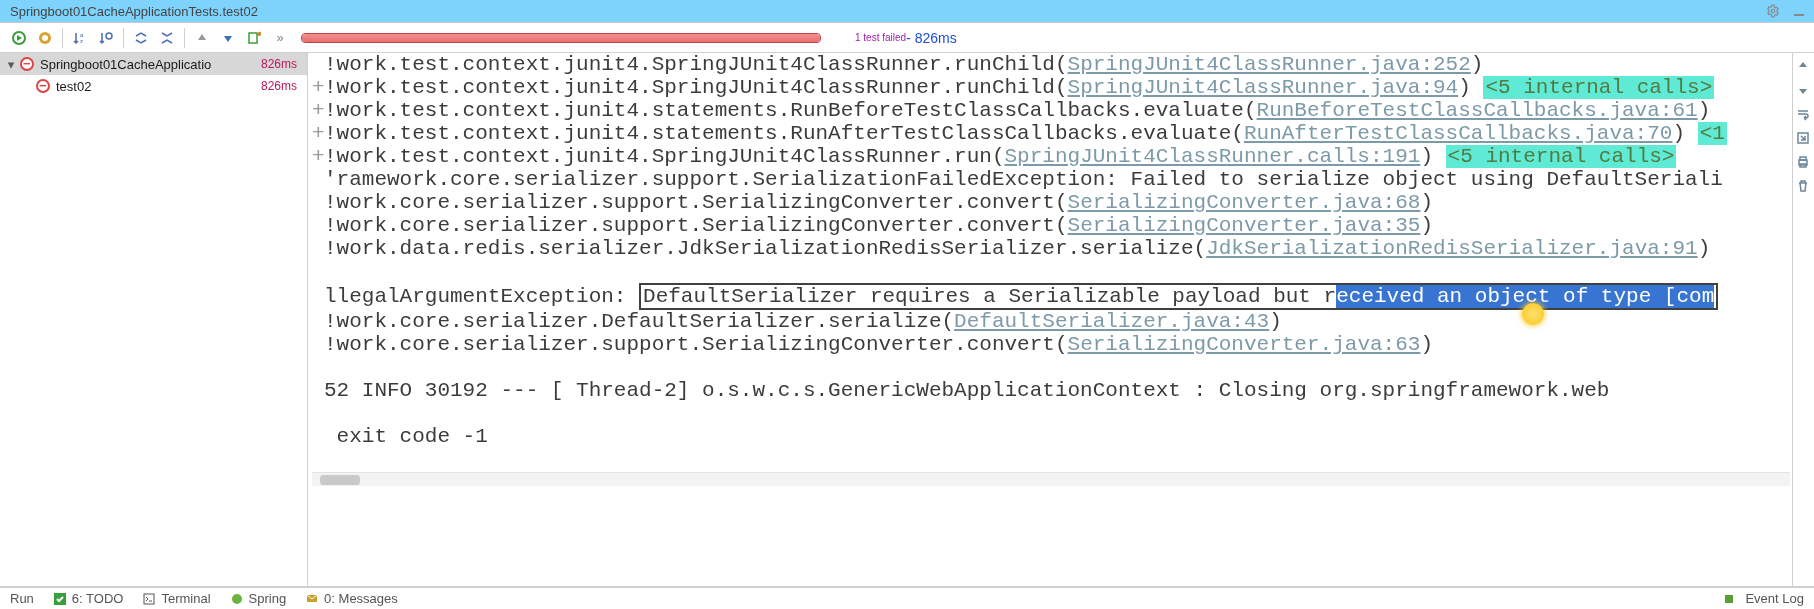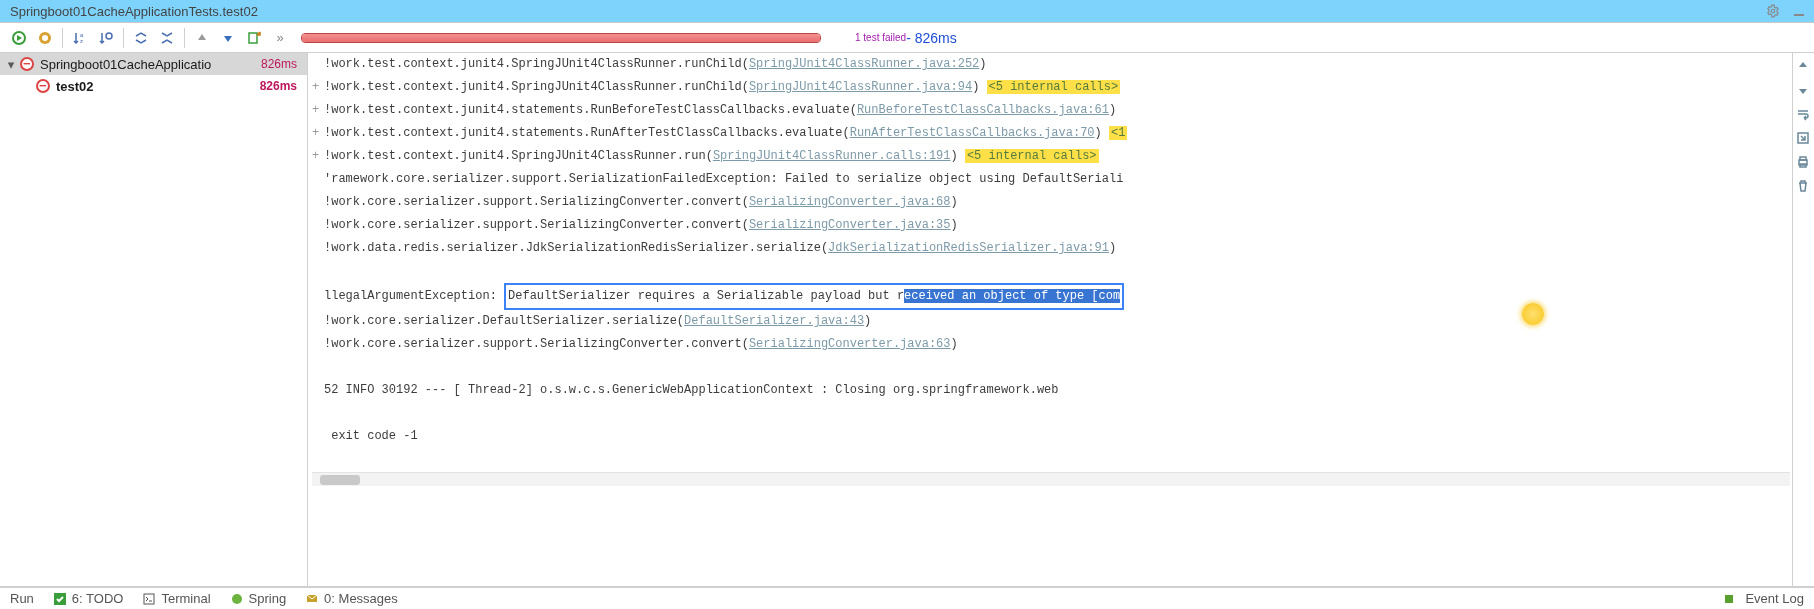--- a/index.html
+++ b/index.html
@@ -20,26 +20,26 @@
   .main { flex:1; display:flex; min-height:0; border-bottom:1px solid #d0d0d0; }
   .left { width:308px; border-right:1px solid #d0d0d0; display:flex; flex-direction:column; }
   .tree { flex:1; overflow:auto; font-size:13px; }
   .tree-row { display:flex; align-items:center; height:22px; padding:0 6px; }
   .tree-row.sel { background:#d7d7d7; }
   .tree-row .time { margin-left:auto; color:#be185d; font-size:12px; padding-right:4px; }
   .chevron { width:10px; text-align:center; color:#5a5a5a; margin-right:2px; }
   .tst-icon { width:14px; height:14px; border-radius:50%; border:2px solid #d44; margin:0 6px 0 2px; position:relative; background:#fff;}
   .tst-icon::after{content:"−";position:absolute;left:1px;top:-3px;color:#d44;font-size:13px;font-weight:bold;}
   .console-wrap { flex:1; display:flex; min-width:0; }
-  .console { flex:1; overflow:auto; font-family:Consolas,"Courier New",monospace; font-size:12px; line-height:23px; color:#3c3c3c; padding:0 2px 16px 4px; white-space:nowrap; }
+  .console { flex:1; overflow:auto; font-family:Consolas,"Courier New",monospace; font-size:21px; line-height:23px; color:#3c3c3c; padding:0 2px 16px 4px; white-space:nowrap; }
   .console .ln { display:block; }
   .gut { display:inline-block; width:10px; color:#9a9a9a; margin-right:2px;}
   .link { color:#7d9aa8; text-decoration:underline; }
-  .badge { background:#fde047; color:#537a3f; padding:0 2px; }
-  .hl-box { border:2px solid #3b82f6; display:inline-block; padding:0 2px;}
+  .badge { background:#5eead4; color:#537a3f; padding:0 2px; }
+  .hl-box { border:2px solid #404040; display:inline-block; padding:0 2px;}
   .sel-txt { background:#3874d1; color:#fff; }
   .blank { height:23px; }
   .gutter-right { width:22px; border-left:1px solid #d0d0d0; display:flex; flex-direction:column; align-items:center; gap:8px; padding-top:6px; }
   .gutter-right .gi { width:16px; height:16px; color:#6b889b; }
   
   .bottom { height:22px; border-top:1px solid #d0d0d0; display:flex; align-items:center; font-size:13px; color:#555; }
   .bottom .tab { display:flex; align-items:center; gap:6px; padding:12px 10px; height:100%; }
   .bottom .spacer { flex:1; }
   .badge-sq { width:8px;height:8px;background:#5aa02c;display:inline-block;margin-right:6px;}
   .hscroll { height:14px; background:#f3f3f3; border-top:1px solid #e3e3e3; position:relative;}
@@ -133,21 +133,21 @@
 
 <div class="main">
   <div class="left">
     <div class="tree">
       <div class="tree-row sel">
         <span class="chevron">▾</span>
         <span class="tst-icon"></span>
         <span>Springboot01CacheApplicatio</span>
         <span class="time">826ms</span>
       </div>
-      <div class="tree-row" style="padding-left:34px;font-weight:bold;">
+      <div class="tree-row" style="padding-left:34px;">
         <span class="tst-icon"></span>
         <span>test02</span>
         <span class="time">826ms</span>
       </div>
     </div>
   </div>
 
   <div class="console-wrap">
     <div class="console">
       <span class="ln"><span class="gut"></span><span>!work.test.context.junit4.SpringJUnit4ClassRunner.runChild(</span><span class="link">SpringJUnit4ClassRunner.java:252</span><span>)</span></span>

